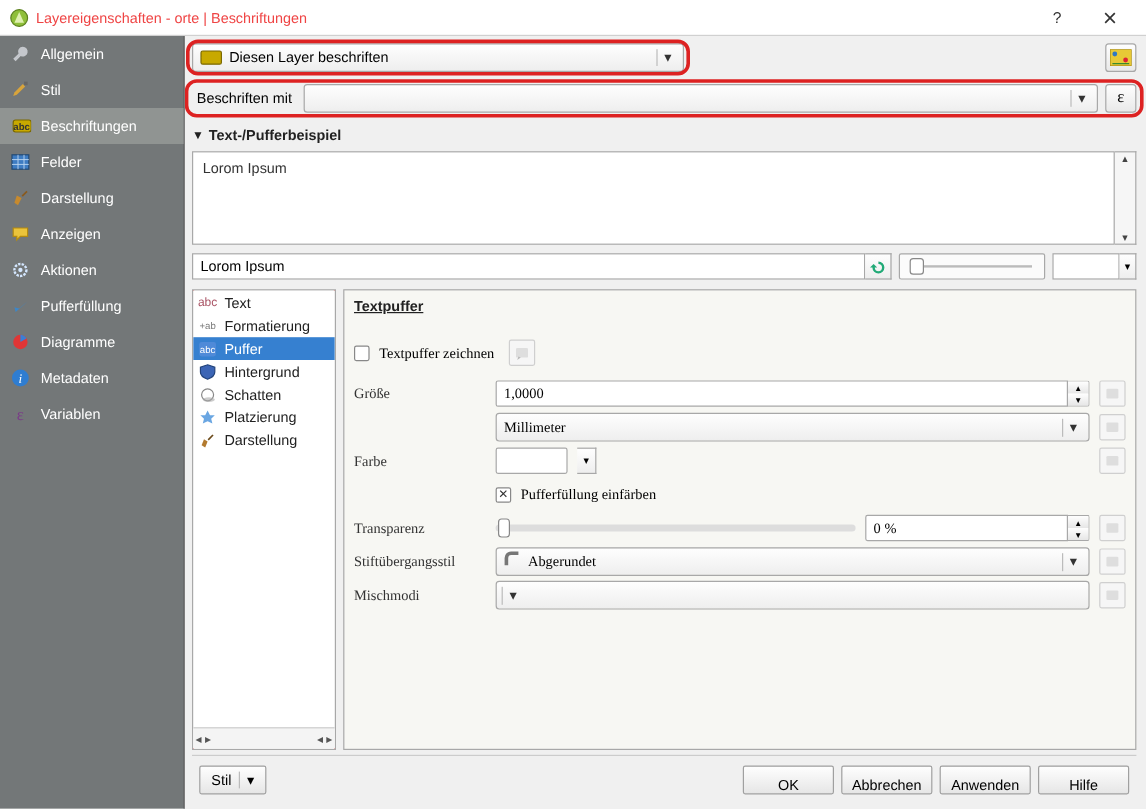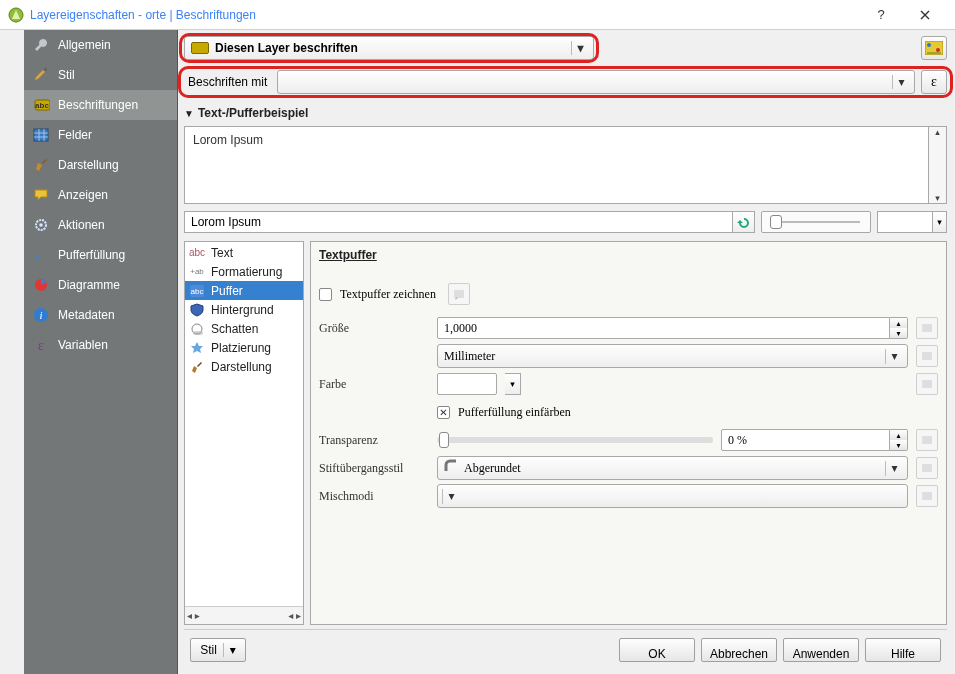--- a/index.html
+++ b/index.html
@@ -1,22 +1,22 @@
 <!DOCTYPE html>
 <html><head>
 <meta charset="utf-8">
 <style>
   * { box-sizing: border-box; margin: 0; padding: 0; }
   html, body { width: 955px; height: 674px; font-family: "Segoe UI", Tahoma, sans-serif; font-size: 12px; background: #f0f0f0; overflow: hidden; }
   .titlebar { height: 30px; background: #fff; border-bottom: 1px solid #d0d0d0; display: flex; align-items: center; padding: 0 8px; position: relative; }
   .titlebar .app-icon { width: 16px; height: 16px; margin-right: 6px; }
-  .titlebar .title-text { flex: 1; color: #3b82f6; }
+  .titlebar .title-text { flex: 1; color: #ef4444; }
   .titlebar .tbtn { width: 44px; height: 30px; display: flex; align-items: center; justify-content: center; font-size: 13px; color: #333; cursor: pointer; }
 
-  .body { display: flex; height: calc(674px - 30px); padding-left: 24px; }
+  .body { display: flex; height: calc(674px - 30px); }
   .sidebar { width: 154px; background: #737778; color: #fff; border-right: 1px solid #555; }
   .side-item { height: 30px; display: flex; align-items: center; padding-left: 8px; gap: 8px; cursor: pointer; }
   .side-item.active { background: #909492; }
   .side-icon { width: 18px; height: 18px; display: inline-flex; align-items: center; justify-content: center; }
 
   .main { flex: 1; background: #f0f0f0; display: flex; flex-direction: column; padding: 6px 8px 4px 6px; gap: 4px; overflow:hidden; }
   .row { display: flex; align-items: center; gap: 6px; }
   .dropdown { display: flex; align-items: center; border: 1px solid #a8a8a8; border-radius: 3px; height: 24px; background: linear-gradient(#fefefe,#eeeeee); padding: 0 4px; position: relative; }
   .dropdown .dd-content { flex: 1; display: flex; align-items: center; gap: 6px; padding-left:2px; }
   .dropdown .dd-arrow { width: 18px; text-align: center; color: #333; border-left:1px solid #bbb; }
@@ -194,21 +194,21 @@
             <text x="8" y="13" font-size="14" text-anchor="middle" fill="#7a3c88" font-family="serif">ε</text>
           </svg>
         </span>
       <span>Variablen</span>
     </div>
   </div>
 
   <div class="main">
 
     <div class="row">
-      <div class="dropdown highlight-red" style="flex:0 0 410px;font-weight:bold;">
+      <div class="dropdown highlight-red" style="flex:0 0 410px;">
         <div class="dd-content">
           <span class="label-icon-box"></span>
           <span>Diesen Layer beschriften</span>
         </div>
         <span class="dd-arrow">▾</span>
       </div>
       <div style="flex:1;"></div>
       <div class="icon-btn">
         <svg width="18" height="14" viewBox="0 0 18 14">
             <rect x="0" y="0" width="18" height="14" fill="#e7c936" stroke="#a98b10"></rect>

